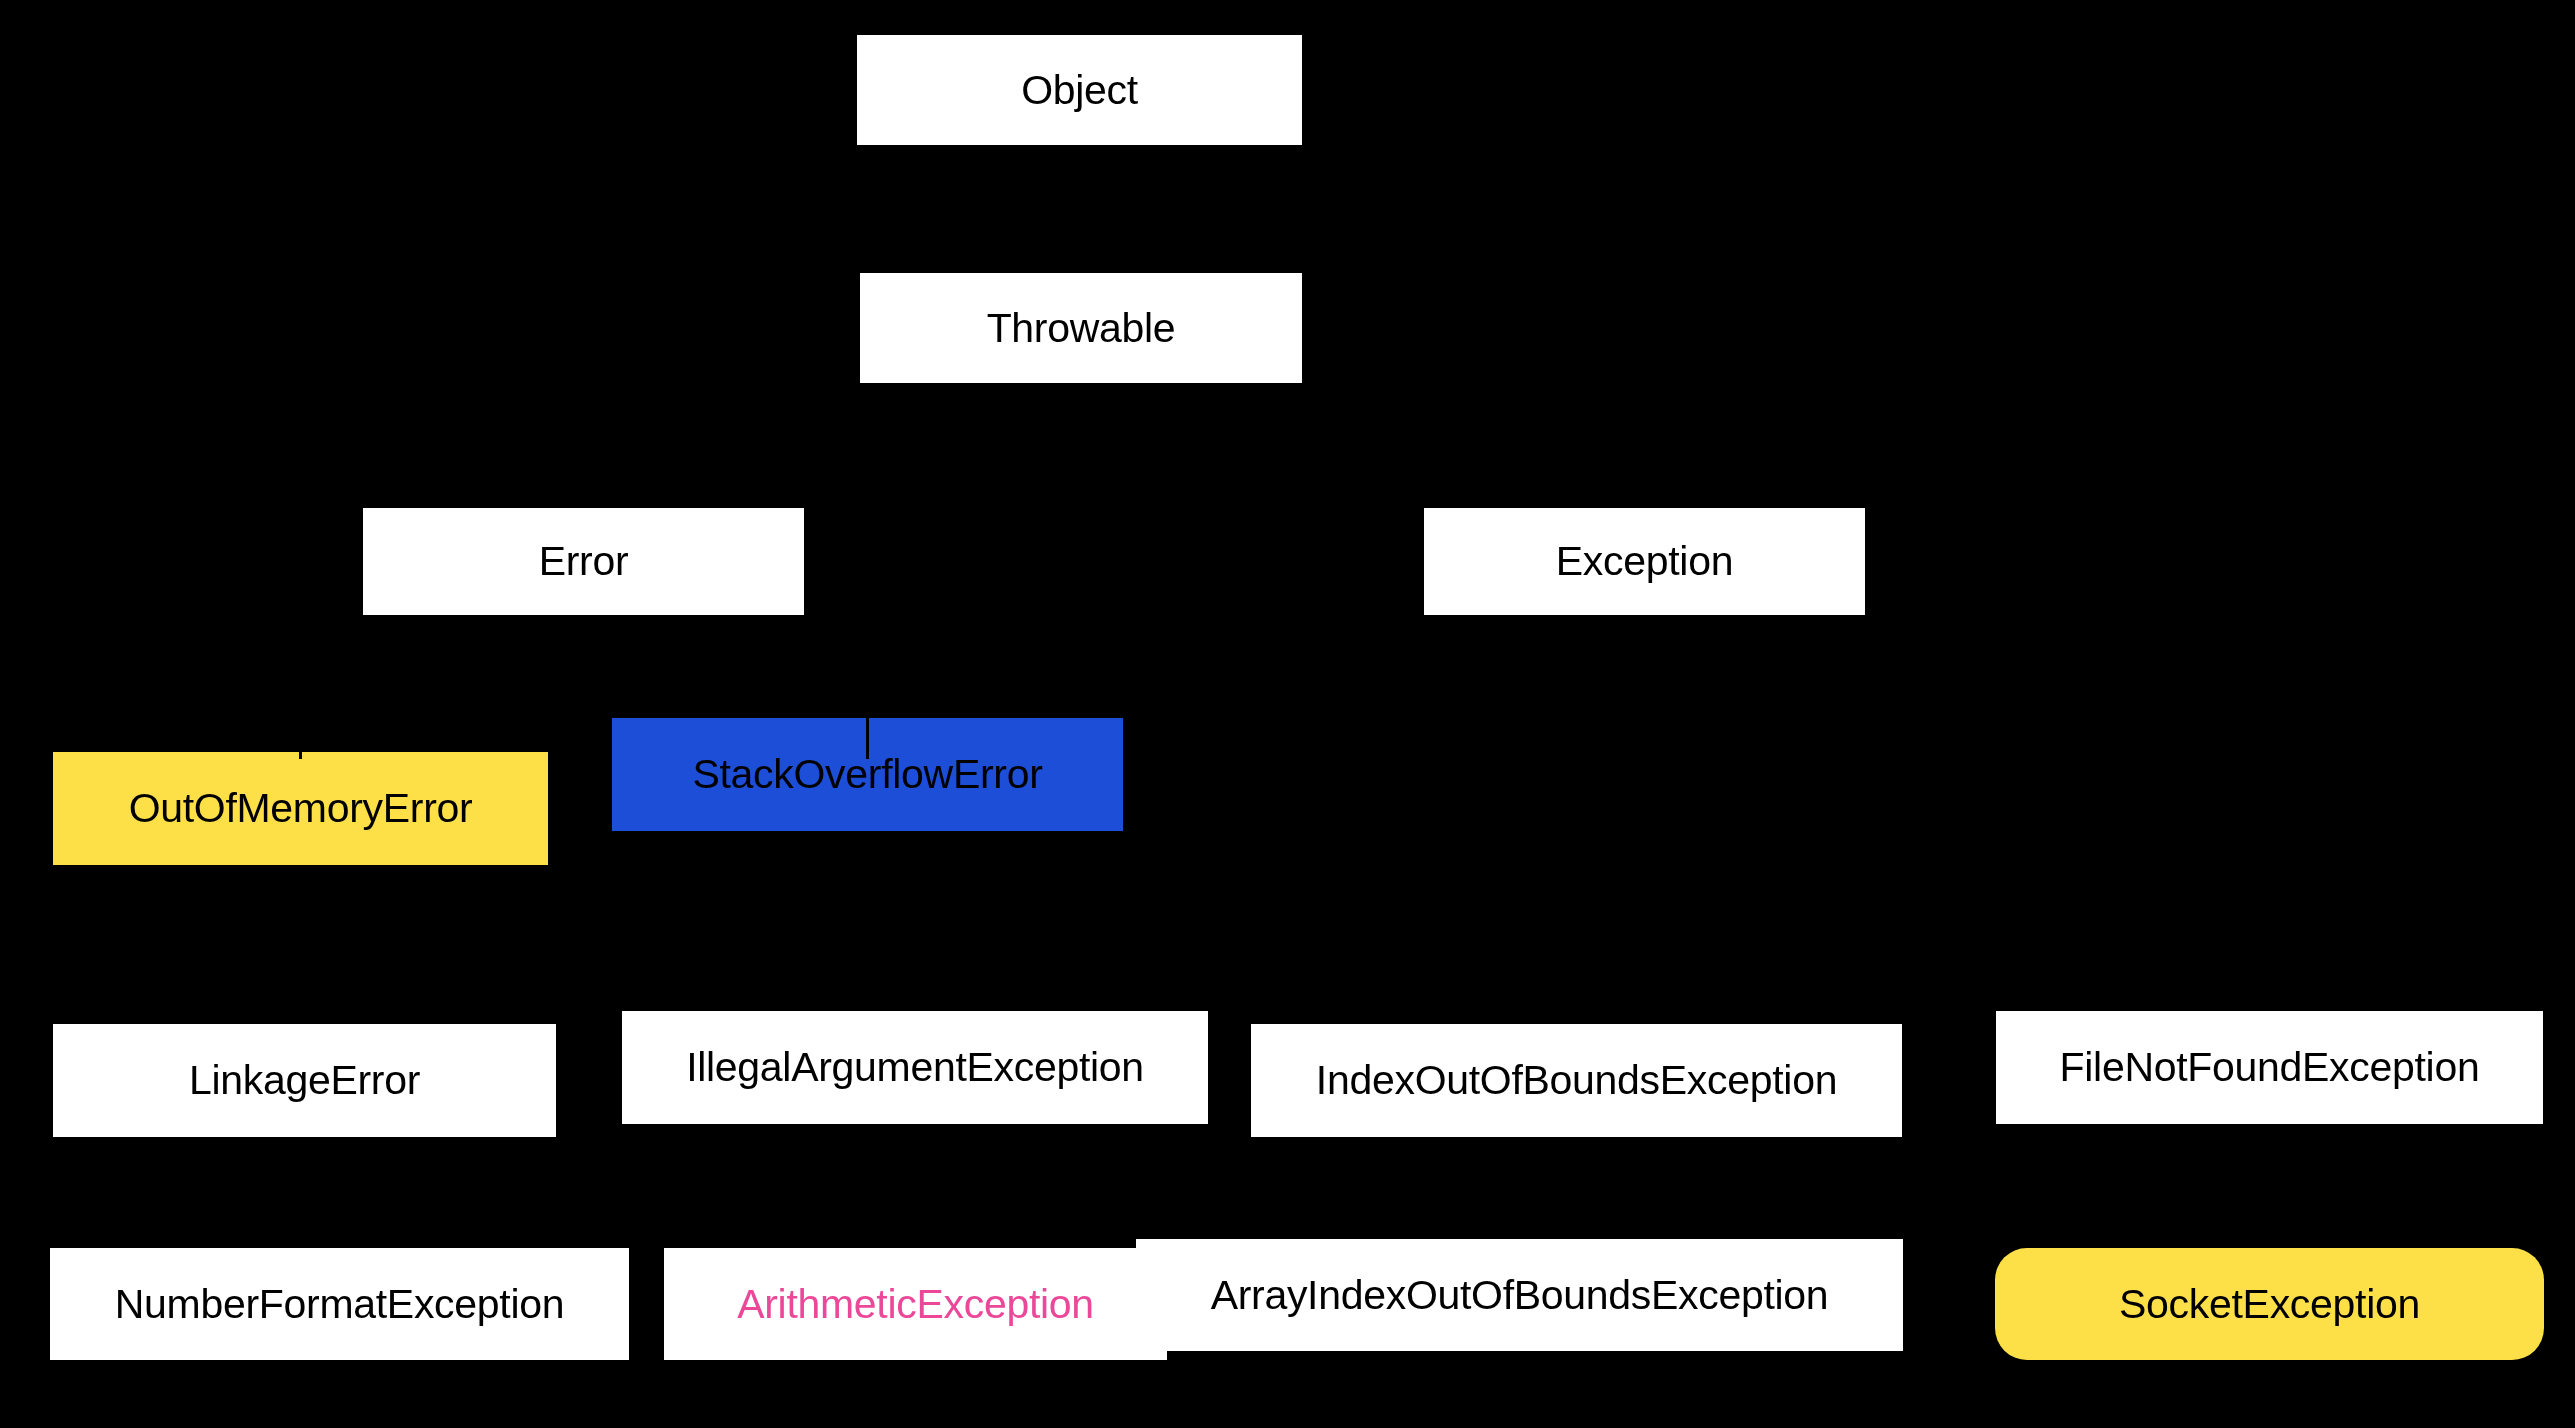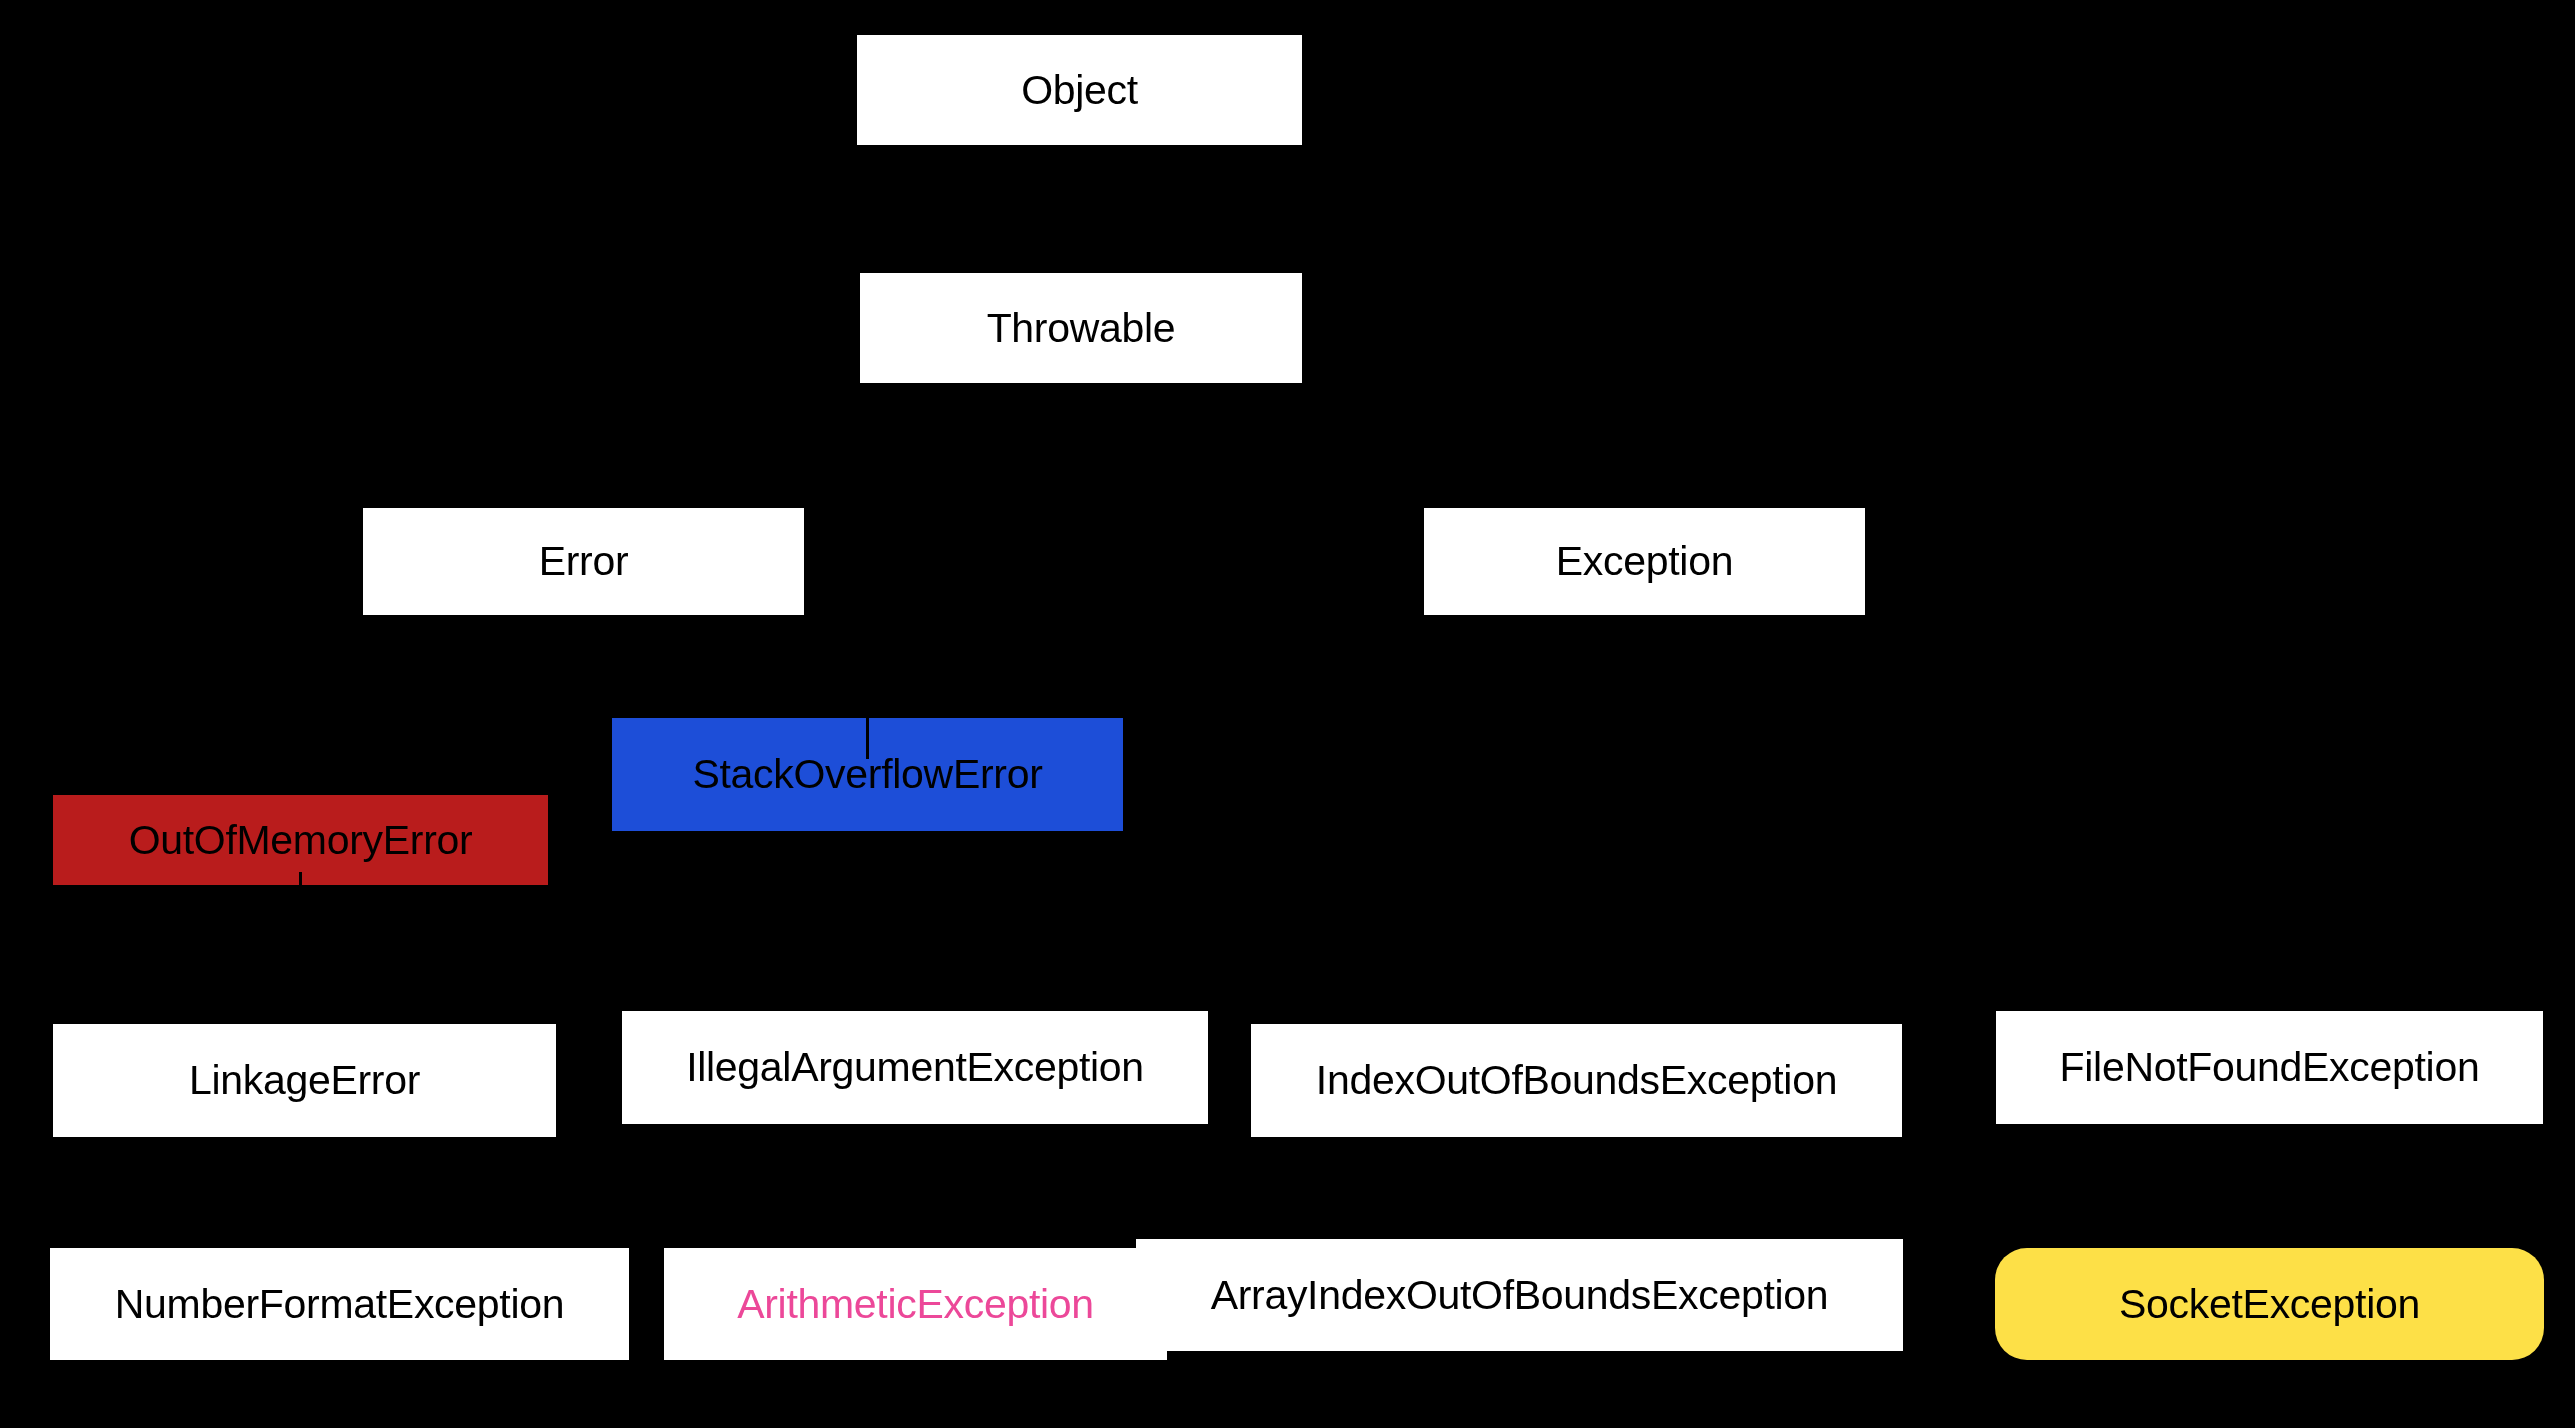--- a/index.html
+++ b/index.html
@@ -50,21 +50,21 @@
     </div>
     <div class="node" style="left: 860px; top: 273px; width: 442px; height: 110px; background: rgb(255, 255, 255);">
       <span class="label" style="color: rgb(0, 0, 0);">Throwable</span>
     </div>
     <div class="node" style="left: 363px; top: 508px; width: 441px; height: 107px; background: rgb(255, 255, 255);">
       <span class="label" style="color: rgb(0, 0, 0);">Error</span>
     </div>
     <div class="node" style="left: 1424px; top: 508px; width: 441px; height: 107px; background: rgb(255, 255, 255);">
       <span class="label" style="color: rgb(0, 0, 0);">Exception</span>
     </div>
-    <div class="node" style="left: 53px; top: 795px; width: 495px; height: 90px; background: #b91c1c;">
+    <div class="node" style="left: 53px; top: 752px; width: 495px; height: 113px; background: #fde047;">
       <span class="label" style="color: rgb(0, 0, 0);">OutOfMemoryError</span>
     </div>
     <div class="node" style="left: 612px; top: 718px; width: 511px; height: 113px; background: #1d4ed8;">
       <span class="label" style="color: rgb(0, 0, 0);">StackOverflowError</span>
     </div>
     <div class="node" style="left: 53px; top: 1024px; width: 503px; height: 113px; background: rgb(255, 255, 255);">
       <span class="label" style="color: rgb(0, 0, 0);">LinkageError</span>
     </div>
     <div class="node" style="left: 622px; top: 1011px; width: 586px; height: 113px; background: rgb(255, 255, 255);">
       <span class="label" style="color: rgb(0, 0, 0);">IllegalArgumentException</span>

